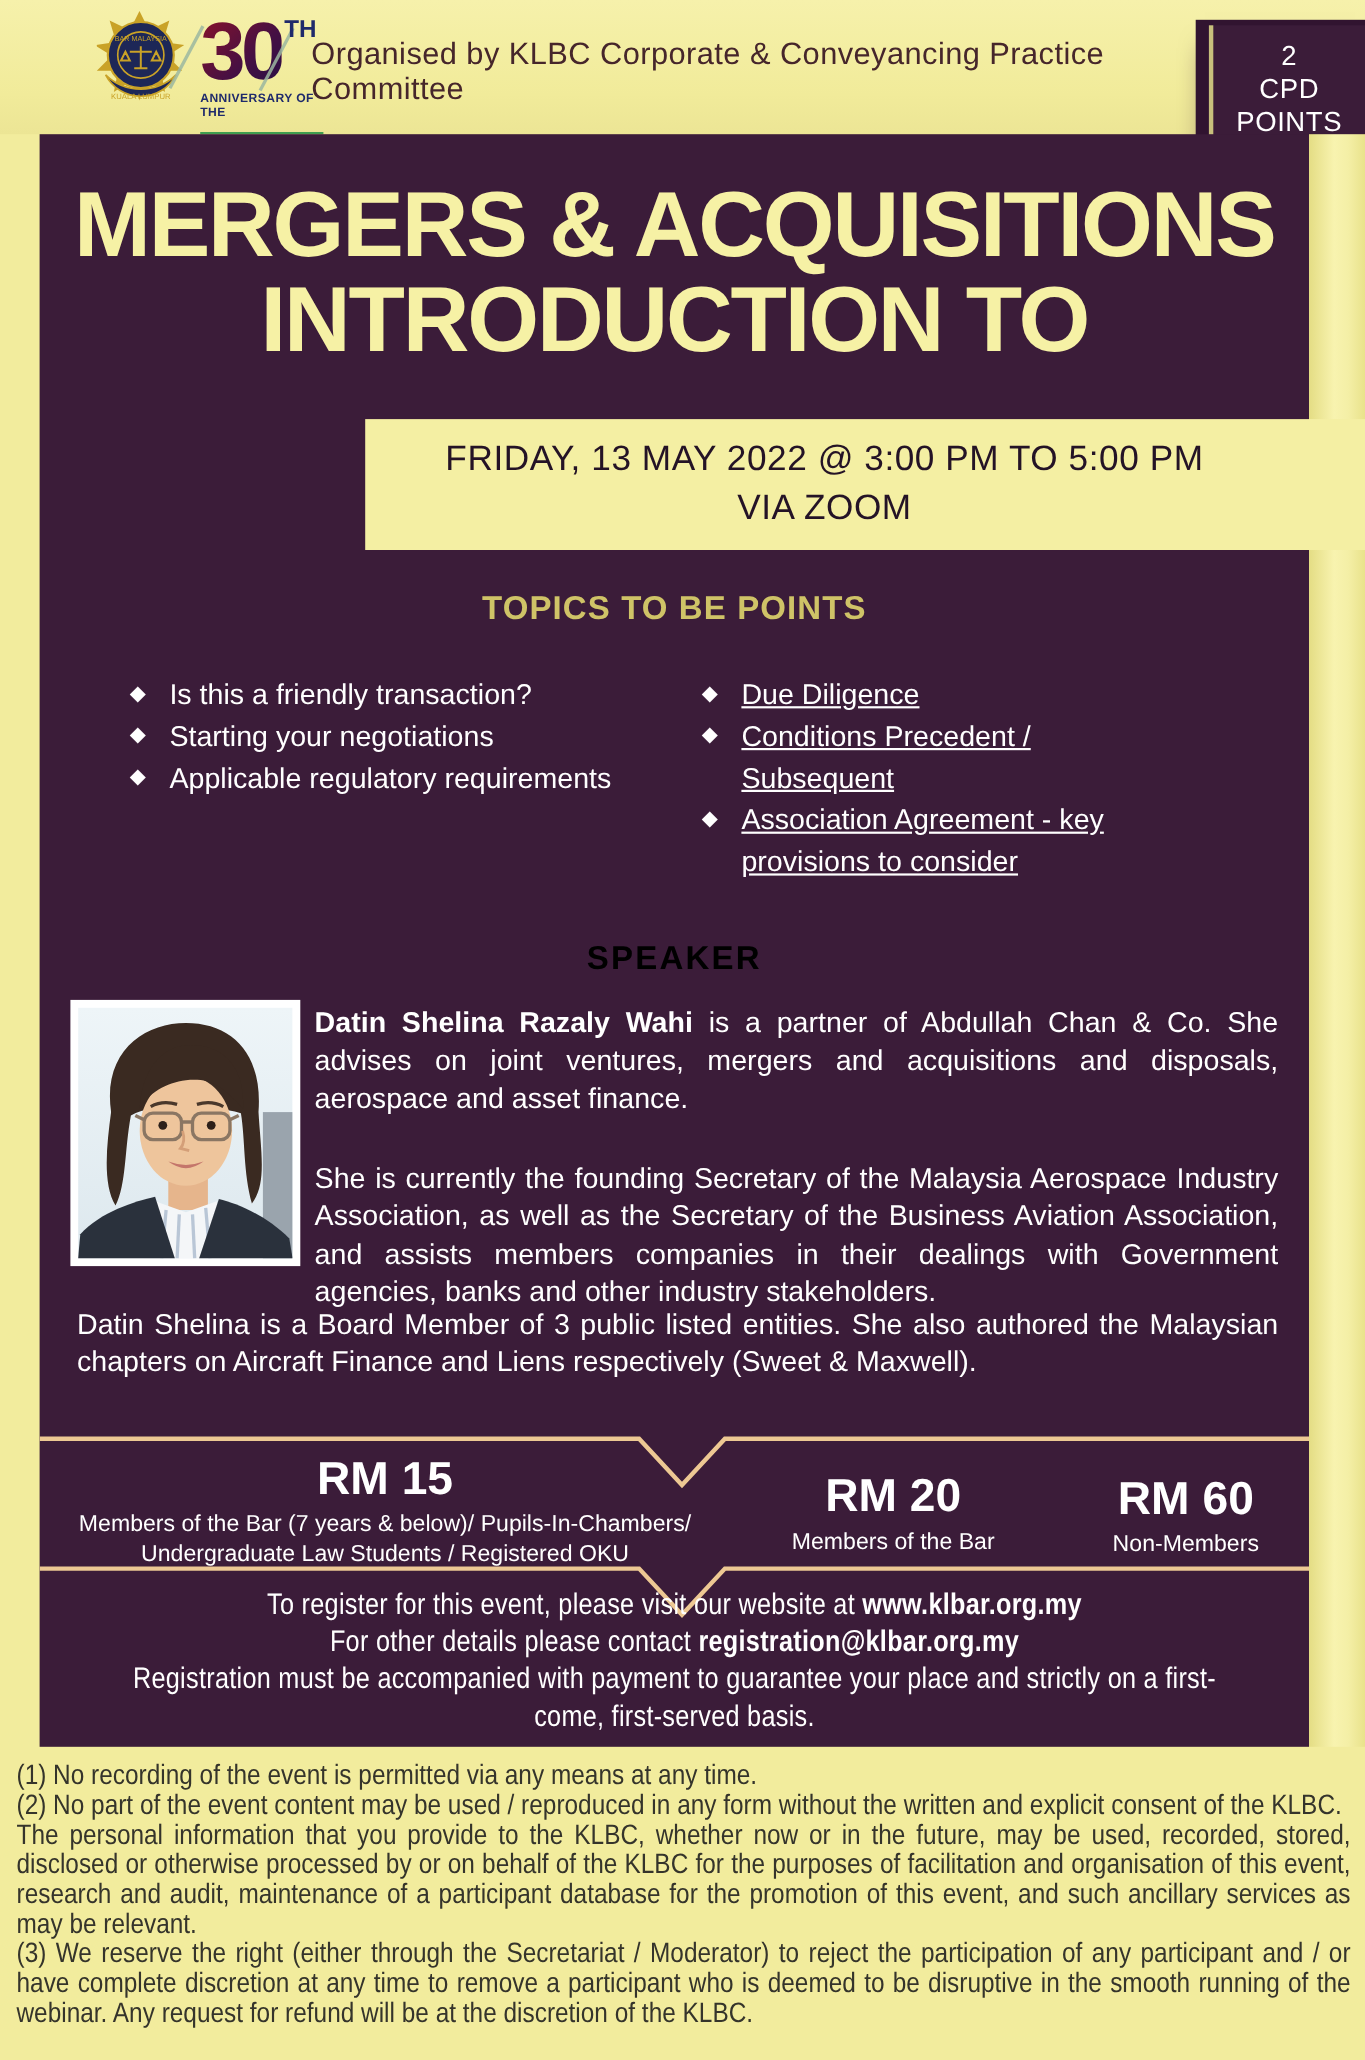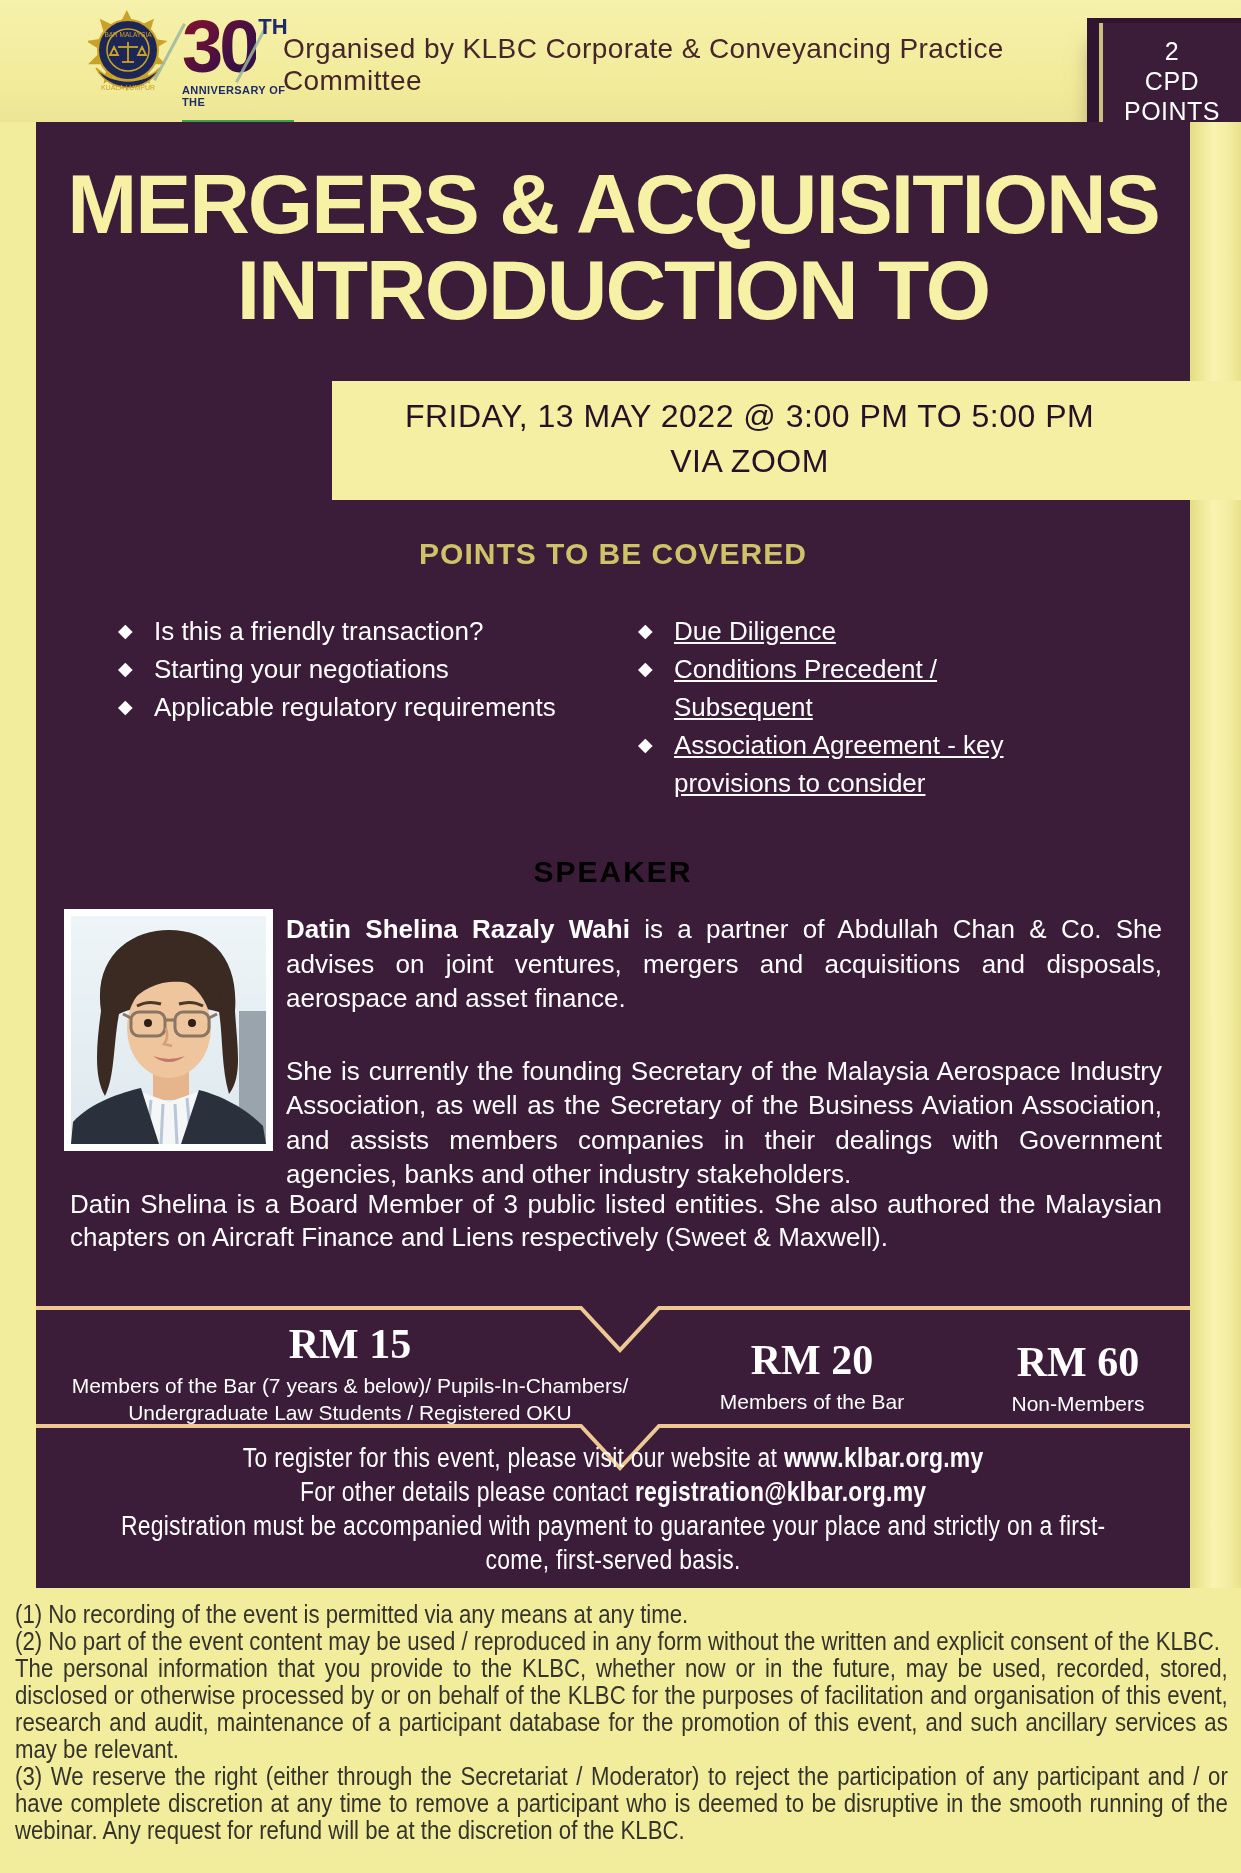--- a/index.html
+++ b/index.html
@@ -57,21 +57,21 @@
   .bio-col{position:absolute;left:286px;top:912px;width:876px;color:#fff;font-size:26px;line-height:34.5px;text-align:justify;}
   .bio-col p{margin:0;}
   .bio-col p + p{margin-top:38px;}
   .bio-wide{position:absolute;left:70px;top:1188px;width:1092px;color:#fff;font-size:26px;line-height:33px;text-align:justify;}
   .bio-wide p{margin:0;}
   
   .ribbon{position:absolute;left:36px;width:1154px;height:64px;}
   .ribbon.r1{top:1300px;}
   .ribbon.r2{top:1418px;}
   .tier{position:absolute;text-align:center;color:#fff;}
-  .tier .amount{font-family:Liberation Serif, serif;font-weight:bold;font-size:42px;line-height:48px;}
+  .tier .amount{font-family:Liberation Sans, sans-serif;font-weight:bold;font-size:42px;line-height:48px;}
   .tier .desc{font-size:21px;line-height:27px;margin-top:4px;}
   .tier.t1{left:70px;top:1320px;width:560px;}
   .tier.t2{left:640px;top:1336px;width:344px;}
   .tier.t3{left:936px;top:1338px;width:284px;}
   
   .registration{position:absolute;left:36px;top:1441px;width:1358px;transform:scaleX(.85);
                 transform-origin:0 0;text-align:center;color:#fff;font-size:27px;line-height:34px;letter-spacing:.3px;}
   .registration p{margin:0;}
   .registration .note{max-width:1164px;margin:0 auto;}
   .registration b{font-weight:bold;}
@@ -126,21 +126,21 @@
   <div class="title">
     <div>MERGERS &amp; ACQUISITIONS</div>
     <div>INTRODUCTION TO</div>
   </div>
 
   <div class="banner">
     <div>FRIDAY, 13 MAY 2022 @ 3:00 PM TO 5:00 PM</div>
     <div>VIA ZOOM</div>
   </div>
 
-  <div class="topics-heading">POINTS TO BE COVERED</div>
+  <div class="topics-heading">TOPICS TO BE POINTS</div>
 
   <ul class="topic-list left">
     <li>
       <span class="bullet">◆</span>
       <span class="topic-text">Is this a friendly transaction?</span>
     </li>
     <li>
       <span class="bullet">◆</span>
       <span class="topic-text">Starting your negotiations</span>
     </li>

